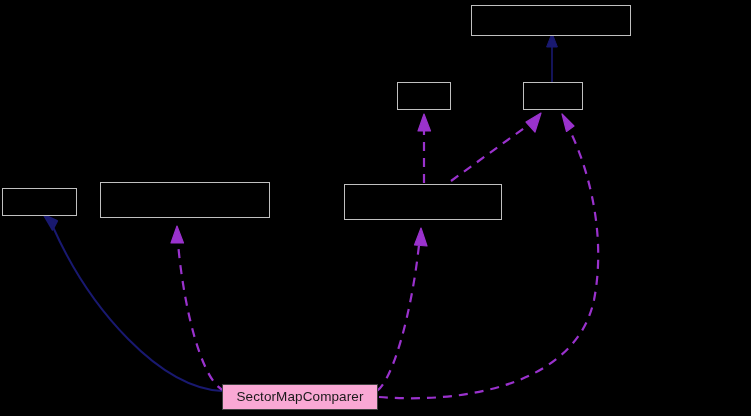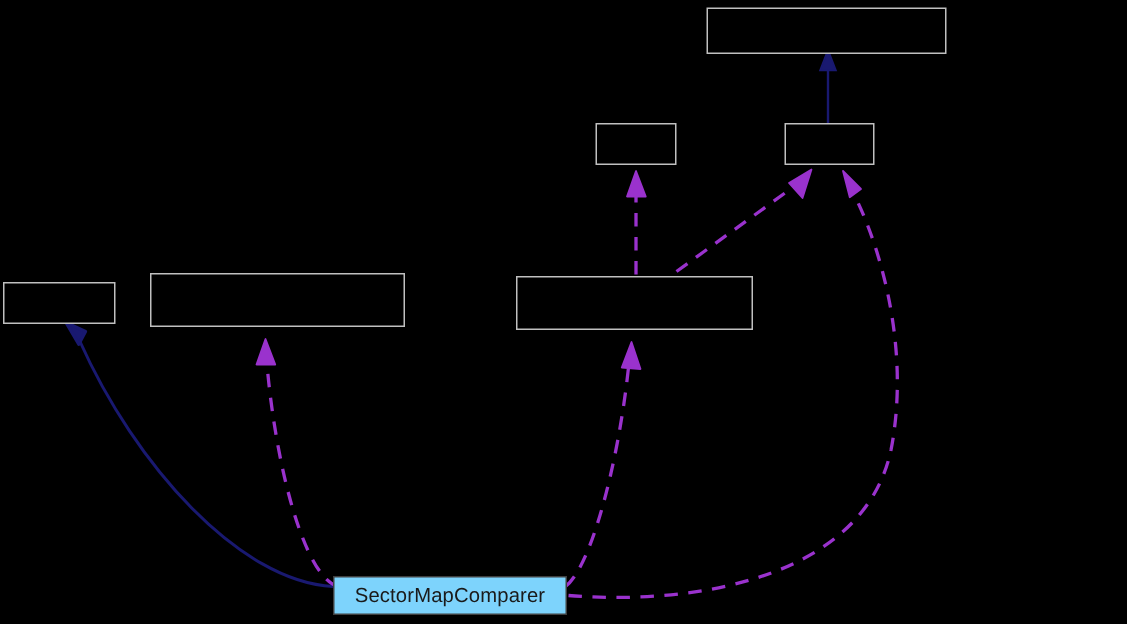--- a/index.html
+++ b/index.html
@@ -29,21 +29,21 @@
     position: absolute;
     box-sizing: border-box;
     background: #000000;
     border: 1px solid #c0c0c0;
     display: flex;
     align-items: center;
     justify-content: center;
     overflow: hidden;
   }
   .node-box.current {
-    background: #7dd3fc;
+    background: #f9a8d4;
     border: 1px solid #404040;
   }
   .node-label {
     font-family: "Liberation Sans", sans-serif;
     font-size: 13.5px;
     line-height: 1;
     color: #1a1a1a;
     white-space: nowrap;
     letter-spacing: 0.1px;
   }

